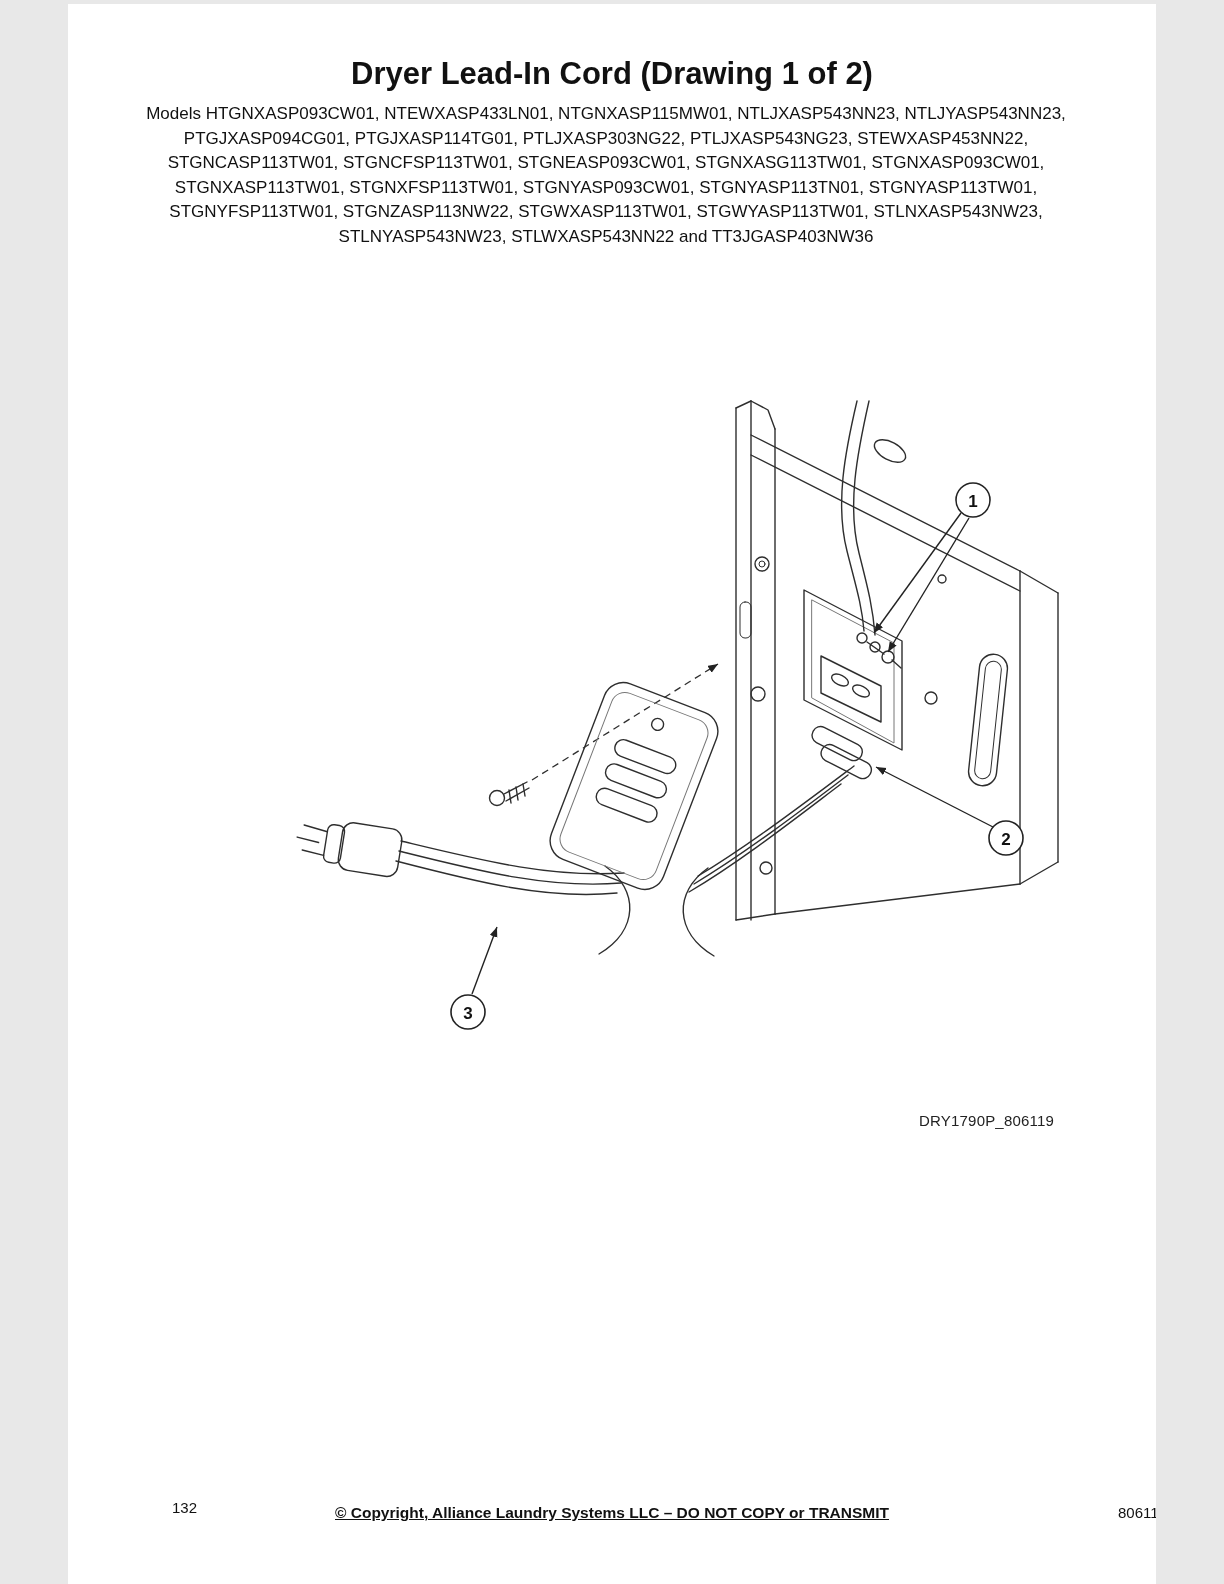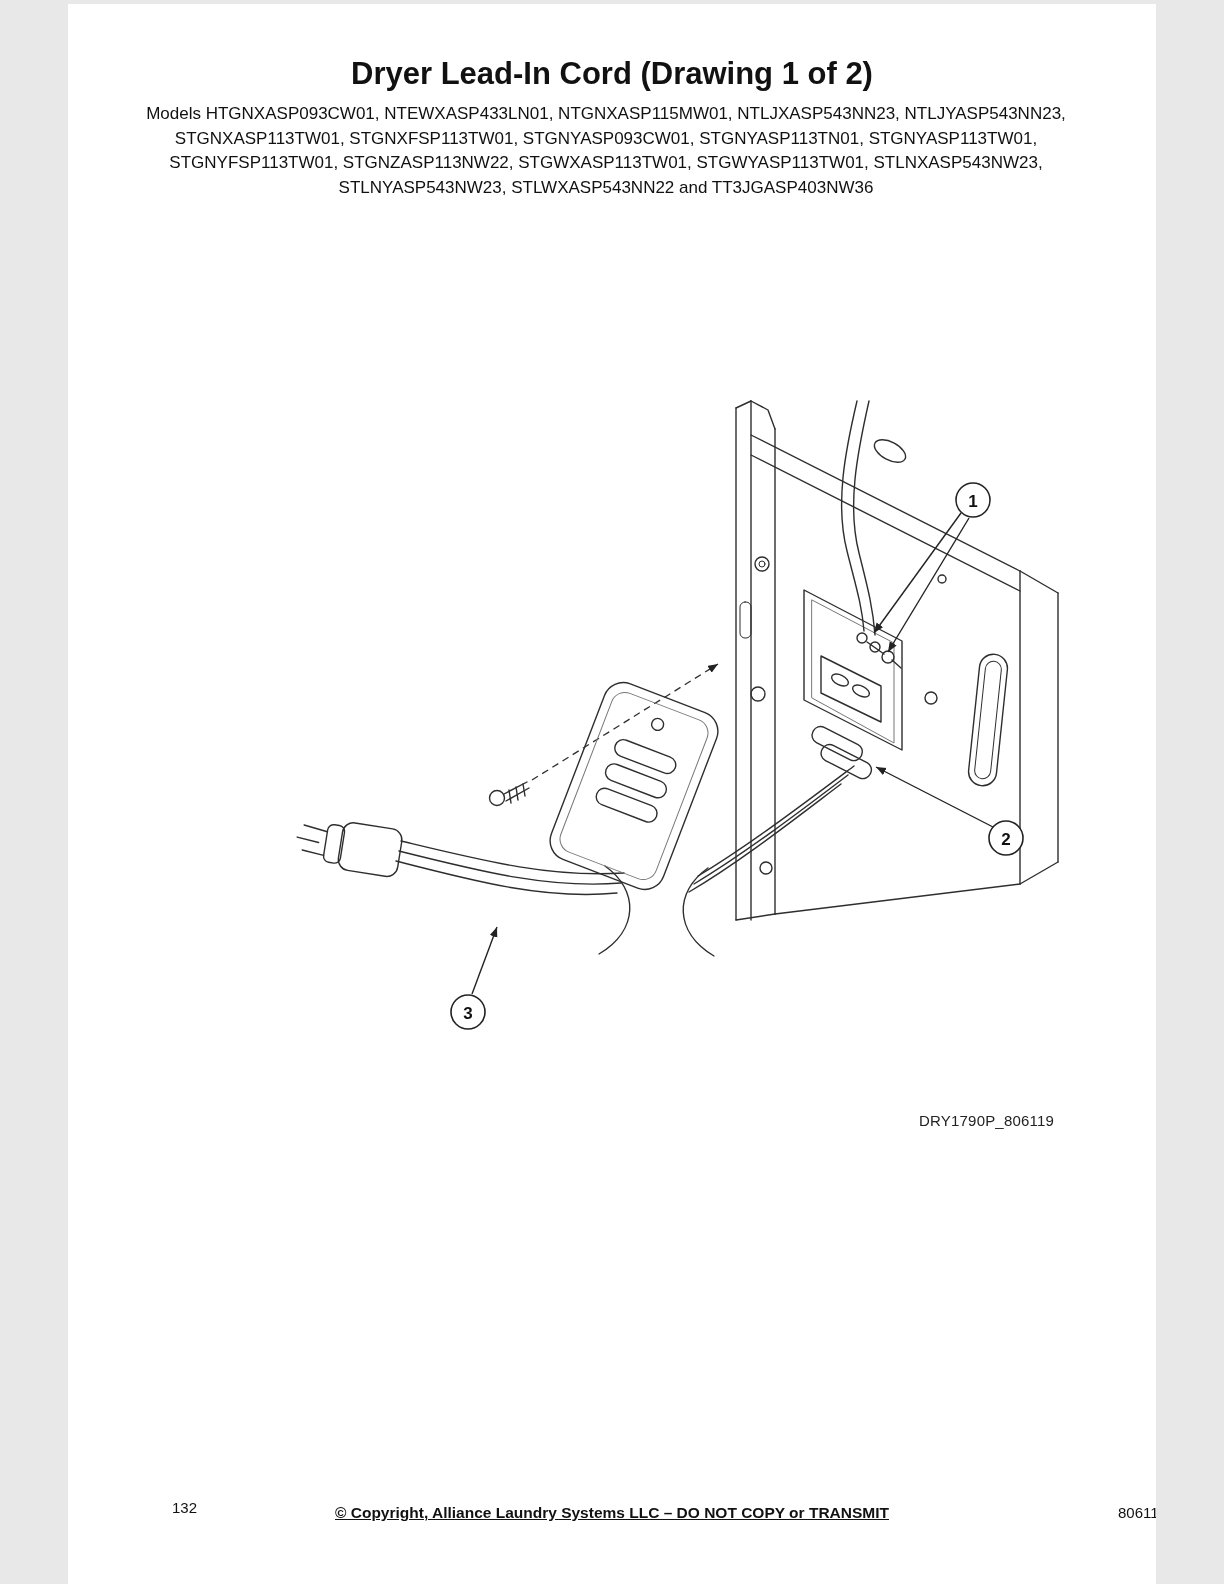--- a/index.html
+++ b/index.html
@@ -52,20 +52,22 @@
 </style>
 </head>
 <body>
 
 <div class="page">
 
   <h1 class="title">Dryer Lead-In Cord (Drawing 1 of 2)</h1>
 
   <div class="models">
     <div>Models HTGNXASP093CW01, NTEWXASP433LN01, NTGNXASP115MW01, NTLJXASP543NN23, NTLJYASP543NN23,</div>
+    <div>PTGJXASP094CG01, PTGJXASP114TG01, PTLJXASP303NG22, PTLJXASP543NG23, STEWXASP453NN22,</div>
+    <div>STGNCASP113TW01, STGNCFSP113TW01, STGNEASP093CW01, STGNXASG113TW01, STGNXASP093CW01,</div>
     <div>STGNXASP113TW01, STGNXFSP113TW01, STGNYASP093CW01, STGNYASP113TN01, STGNYASP113TW01,</div>
     <div>STGNYFSP113TW01, STGNZASP113NW22, STGWXASP113TW01, STGWYASP113TW01, STLNXASP543NW23,</div>
     <div>STLNYASP543NW23, STLWXASP543NN22 and TT3JGASP403NW36</div>
   </div>
 
   <svg class="diagram-svg" viewBox="0 0 1224 1584" xmlns="http://www.w3.org/2000/svg">
     <defs>
       <marker id="arrowhead" markerWidth="11" markerHeight="9" refX="10" refY="4" orient="auto" markerUnits="userSpaceOnUse">
         <path d="M0,0 L10,4 L0,8 Z" fill="#222"></path>
       </marker>

